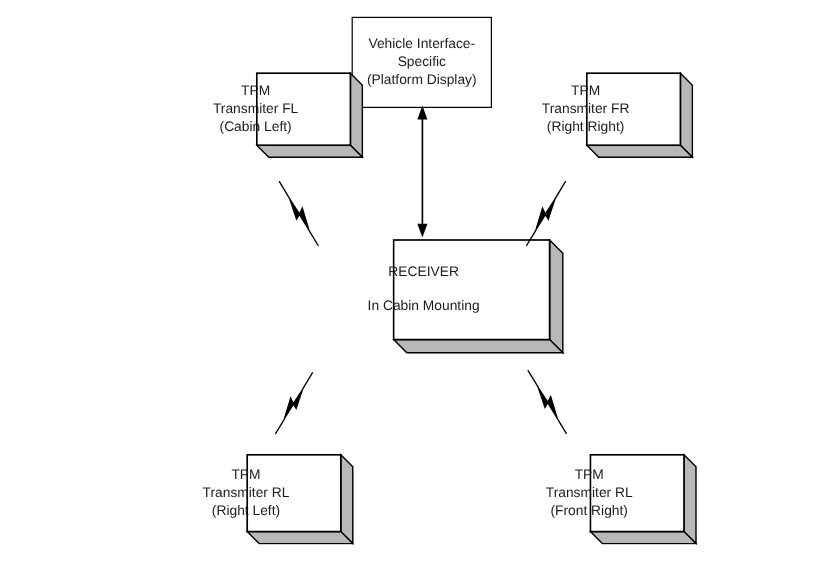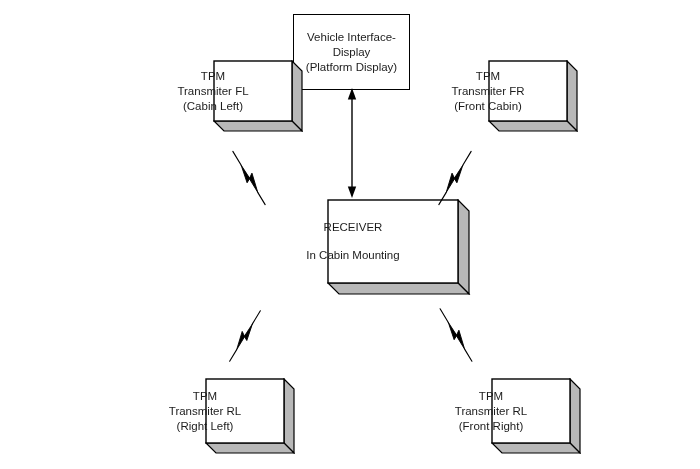--- a/index.html
+++ b/index.html
@@ -31,21 +31,21 @@
   .receiver-title{white-space:nowrap;}
   .receiver-sub{white-space:nowrap;margin-top:13px;}
 </style>
 </head>
 <body>
 
 <div class="canvas">
 
   <div class="plain-box" style="left:293px;top:14px;width:115px;height:74px;">
     <span>Vehicle Interface-</span>
-    <span>Display</span>
+    <span>Specific</span>
     <span>(Platform Display)</span>
   </div>
 
   <svg class="abs" style="left:345px;top:88px;" width="14" height="110" viewBox="0 0 14 110">
     <line class="arrow-line" x1="7" y1="9" x2="7" y2="101"></line>
     <polygon class="arrow-head" points="7,0 2.8,11.5 11.2,11.5"></polygon>
     <polygon class="arrow-head" points="7,110 2.8,98.5 11.2,98.5"></polygon>
   </svg>
 
   <div class="box3d" style="left:173px;top:60px;width:90px;height:72px;">
@@ -63,21 +63,21 @@
 
   <div class="box3d" style="left:448px;top:60px;width:90px;height:72px;">
     <svg width="90" height="72" viewBox="0 0 90 72">
       <polygon class="side" points="79,1 89,11 89,71 79,61"></polygon>
       <polygon class="side" points="1,61 11,71 89,71 79,61"></polygon>
       <rect class="face" x="1" y="1" width="78" height="60"></rect>
     </svg>
     <div class="face-text" style="left:1px;top:1px;width:78px;height:60px;">
       <span>TPM</span>
       <span>Transmiter FR</span>
-      <span>(Front Cabin)</span>
+      <span>(Right Right)</span>
     </div>
   </div>
 
   <div class="box3d" style="left:287px;top:199px;width:144px;height:96px;">
     <svg width="144" height="96" viewBox="0 0 144 96">
       <polygon class="side" points="131,1 142,12 142,95 131,84"></polygon>
       <polygon class="side" points="1,84 12,95 142,95 131,84"></polygon>
       <rect class="face" x="1" y="1" width="130" height="83"></rect>
     </svg>
     <div class="face-text" style="left:1px;top:1px;width:130px;height:83px;">

